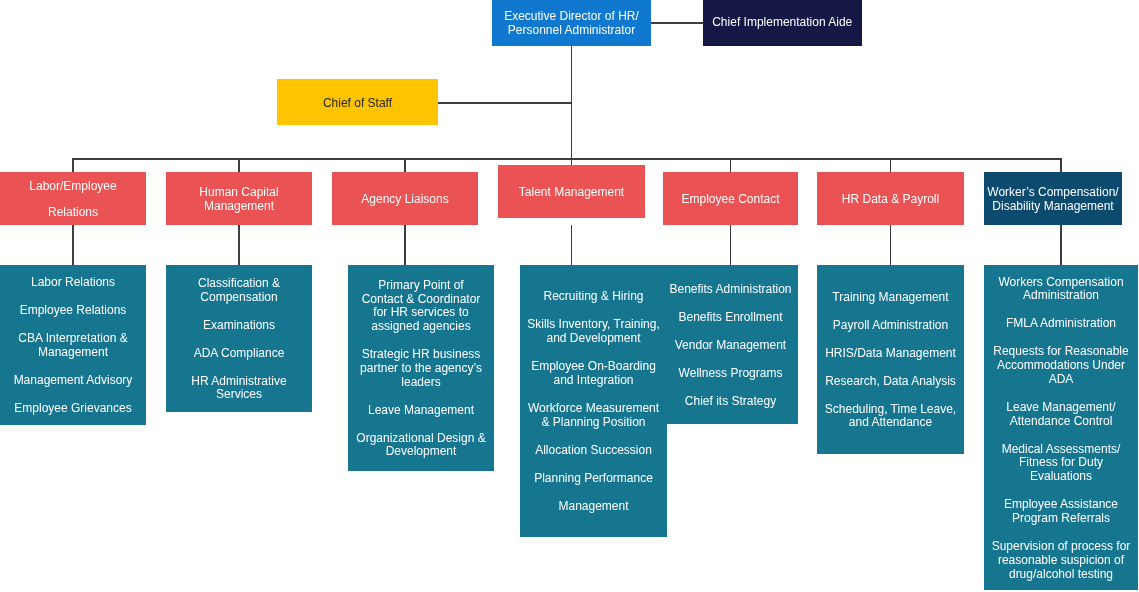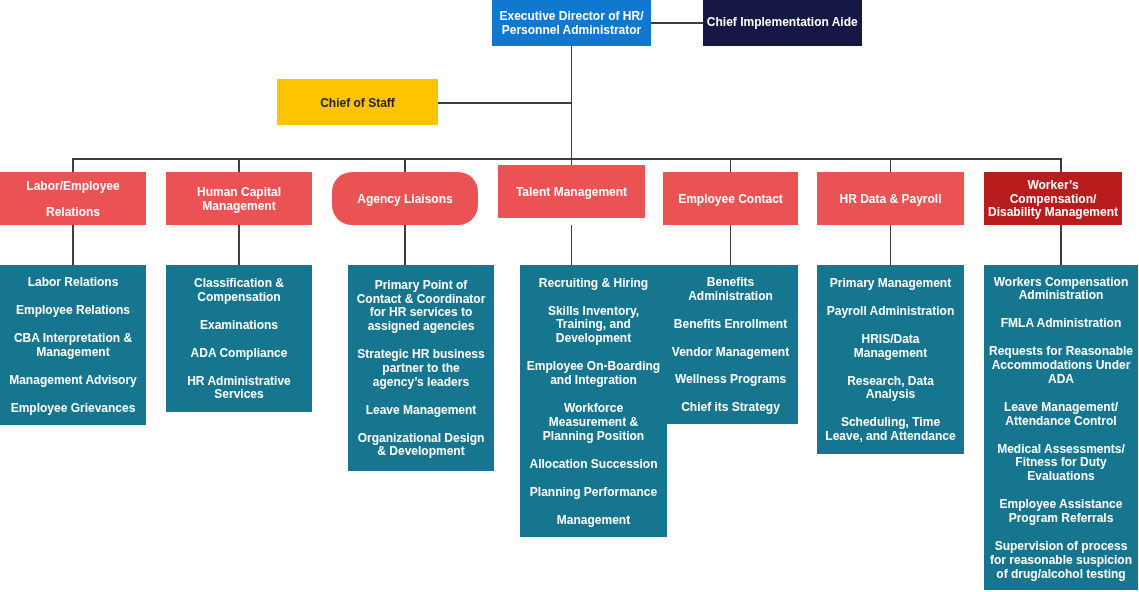--- a/index.html
+++ b/index.html
@@ -7,21 +7,21 @@
   body{width:1139px;height:592px;background:#ffffff;overflow:hidden;
        font-family:"Liberation Sans",sans-serif;
        -webkit-font-smoothing:antialiased;
        -moz-osx-font-smoothing:grayscale;}
 
   #chart{position:relative;width:1139px;height:592px;}
 
   .box{position:absolute;box-sizing:border-box;
        display:flex;flex-direction:column;
        align-items:center;justify-content:center;
-       text-align:center;font-weight:bold;font-size:12px;line-height:13.6px;}
+       text-align:center;font-weight:normal;font-size:12px;line-height:13.6px;}
 
   .box-exec{padding-top:2px;}
   .box-aide{}
   .box-cos {padding-top:3px;}
   .box-div {padding-top:2px;}
   .box-list{line-height:13.8px;justify-content:center;
             padding:2px 7px 0 7px;overflow:hidden;}
 
   .item{margin:0 0 14.2px 0;width:100%;}
   .item:last-child{margin-bottom:0;}
@@ -74,21 +74,21 @@
     </div>
     <div class="ln vln" style="left: 238.35px; top: 225px; height: 40px; background: rgb(61, 61, 61);"></div>
     <div class="box box-list" style="left: 166px; top: 265px; width: 146px; height: 147px; padding-left: 7px; padding-right: 7px; background: rgb(22, 118, 143); color: rgb(255, 255, 255);">
       <div class="item">Classification &amp; Compensation</div>
       <div class="item">Examinations</div>
       <div class="item">ADA Compliance</div>
       <div class="item">HR Administrative Services</div>
     </div>
 
     <div class="ln vln" style="left: 404.35px; top: 158px; height: 14px; background: rgb(61, 61, 61);"></div>
-    <div class="box box-div" style="left: 332px; top: 172px; width: 146px; height: 53px; background: rgb(235, 82, 84); color: rgb(255, 255, 255); border-radius: 20px;">
+    <div class="box box-div" style="left: 332px; top: 172px; width: 146px; height: 53px; background: rgb(235, 82, 84); color: rgb(255, 255, 255);">
       <div>Agency Liaisons</div>
     </div>
     <div class="ln vln" style="left: 404.35px; top: 225px; height: 40px; background: rgb(61, 61, 61);"></div>
     <div class="box box-list" style="left: 348px; top: 265px; width: 146px; height: 206px; padding-left: 8px; padding-right: 8px; background: rgb(22, 118, 143); color: rgb(255, 255, 255);">
       <div class="item">Primary Point of Contact &amp; Coordinator for HR services to assigned agencies</div>
       <div class="item">Strategic HR business partner to the agency’s leaders</div>
       <div class="item">Leave Management</div>
       <div class="item">Organizational Design &amp; Development</div>
     </div>
 
@@ -119,29 +119,29 @@
       <div class="item">Wellness Programs</div>
       <div class="item">Chief its Strategy</div>
     </div>
 
     <div class="ln vln" style="left: 889.85px; top: 158px; height: 14px; background: rgb(61, 61, 61);"></div>
     <div class="box box-div" style="left: 817px; top: 172px; width: 147px; height: 53px; background: rgb(235, 82, 84); color: rgb(255, 255, 255);">
       <div>HR Data &amp; Payroll</div>
     </div>
     <div class="ln vln" style="left: 889.85px; top: 225px; height: 40px; background: rgb(61, 61, 61);"></div>
     <div class="box box-list" style="left: 817px; top: 265px; width: 147px; height: 189px; padding-left: 7.5px; padding-right: 7.5px; background: rgb(22, 118, 143); color: rgb(255, 255, 255);">
-      <div class="item">Primary Management</div>
+      <div class="item">Training Management</div>
       <div class="item">Payroll Administration</div>
       <div class="item">HRIS/Data Management</div>
       <div class="item">Research, Data Analysis</div>
       <div class="item">Scheduling, Time Leave, and Attendance</div>
     </div>
 
     <div class="ln vln" style="left: 1060.35px; top: 158px; height: 14px; background: rgb(61, 61, 61);"></div>
-    <div class="box box-div" style="left: 984px; top: 172px; width: 138px; height: 53px; background: #b91c1c; color: rgb(255, 255, 255);">
+    <div class="box box-div" style="left: 984px; top: 172px; width: 138px; height: 53px; background: #0c4a6e; color: rgb(255, 255, 255);">
       <div>Worker’s Compensation/</div>
       <div>Disability Management</div>
     </div>
     <div class="ln vln" style="left: 1060.35px; top: 225px; height: 40px; background: rgb(61, 61, 61);"></div>
     <div class="box box-list" style="left: 984px; top: 265px; width: 154px; height: 325px; padding-left: 3px; padding-right: 3px; background: rgb(22, 118, 143); color: rgb(255, 255, 255);">
       <div class="item">Workers Compensation Administration</div>
       <div class="item">FMLA Administration</div>
       <div class="item">Requests for Reasonable Accommodations Under ADA</div>
       <div class="item">Leave Management/ Attendance Control</div>
       <div class="item">Medical Assessments/ Fitness for Duty Evaluations</div>

